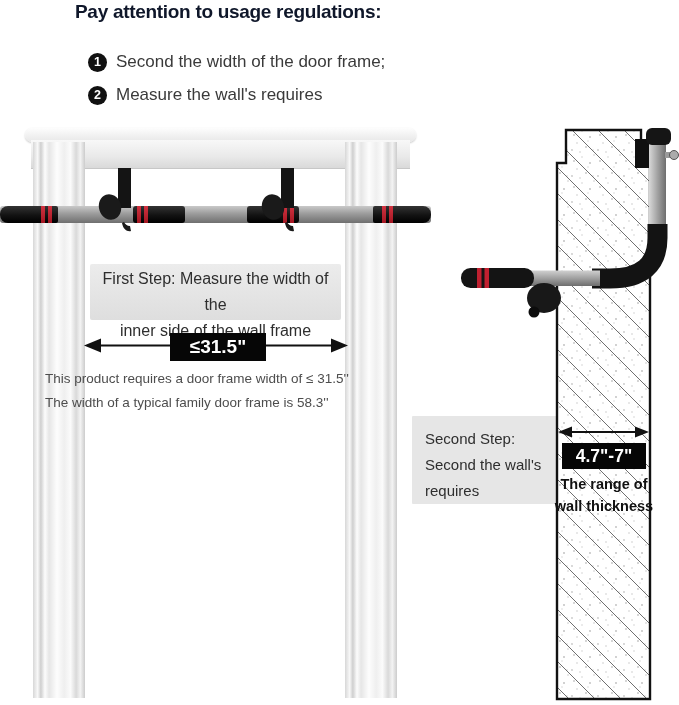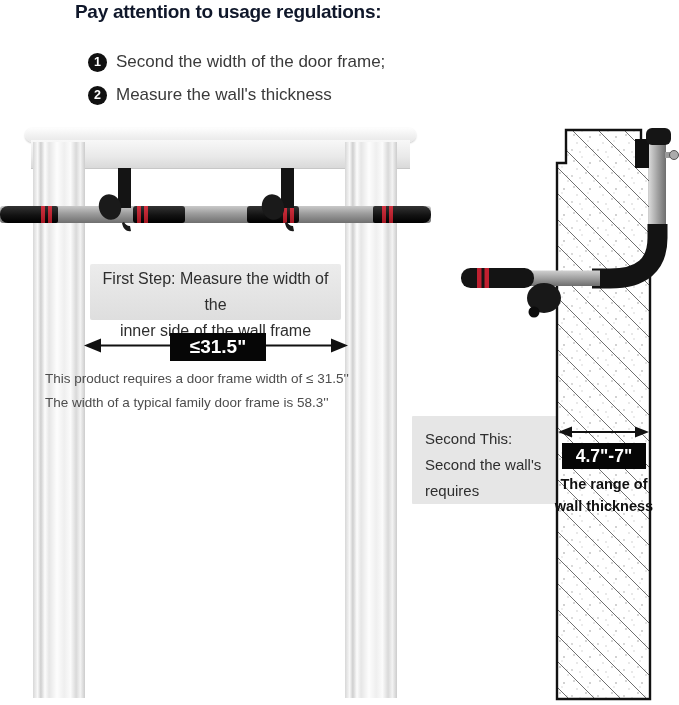--- a/index.html
+++ b/index.html
@@ -53,21 +53,21 @@
 <div class="canvas">
 
   <div class="abs page-title">Pay attention to usage regulations:</div>
 
   <div class="abs list-item li-1">
     <span class="bullet">1</span>
     <span>Second the width of the door frame;</span>
   </div>
   <div class="abs list-item li-2">
     <span class="bullet">2</span>
-    <span>Measure the wall's thickness</span>
+    <span>Measure the wall's requires</span>
   </div>
 
   <div class="abs door-lip"></div>
   <div class="abs door-beam"></div>
   <div class="abs pillar pillar-left"></div>
   <div class="abs pillar pillar-right"></div>
 
   <svg class="abs hook" style="left:96px;top:168px;" width="42" height="68" viewBox="0 0 42 68">
     <rect x="22" y="0" width="13" height="40" fill="#141414"></rect>
     <ellipse cx="14" cy="39" rx="11" ry="13" fill="#1a1a1a" transform="rotate(-18 14 39)"></ellipse>
@@ -106,21 +106,21 @@
     <polygon points="265,9.5 248,2.5 248,16.5" fill="#111"></polygon>
   </svg>
   <div class="abs measure-label width-label">≤31.5"</div>
 
   <div class="abs notes">
     <div>This product requires a door frame width of ≤ 31.5''</div>
     <div>The width of a typical family door frame is 58.3''</div>
   </div>
 
   <div class="abs second-step">
-    <div>Second This:</div>
+    <div>Second Step:</div>
     <div>Second the wall's</div>
     <div>requires</div>
   </div>
 
   <svg class="abs wall-svg" width="265" height="574" viewBox="0 0 265 574">
     <defs>
       <pattern id="hatch" width="26" height="26" patternUnits="userSpaceOnUse">
         <rect width="26" height="26" fill="#ffffff"></rect>
         <circle cx="4" cy="7" r="0.9" fill="#c4c4c4"></circle>
         <circle cx="12" cy="3" r="0.8" fill="#d2d2d2"></circle>

